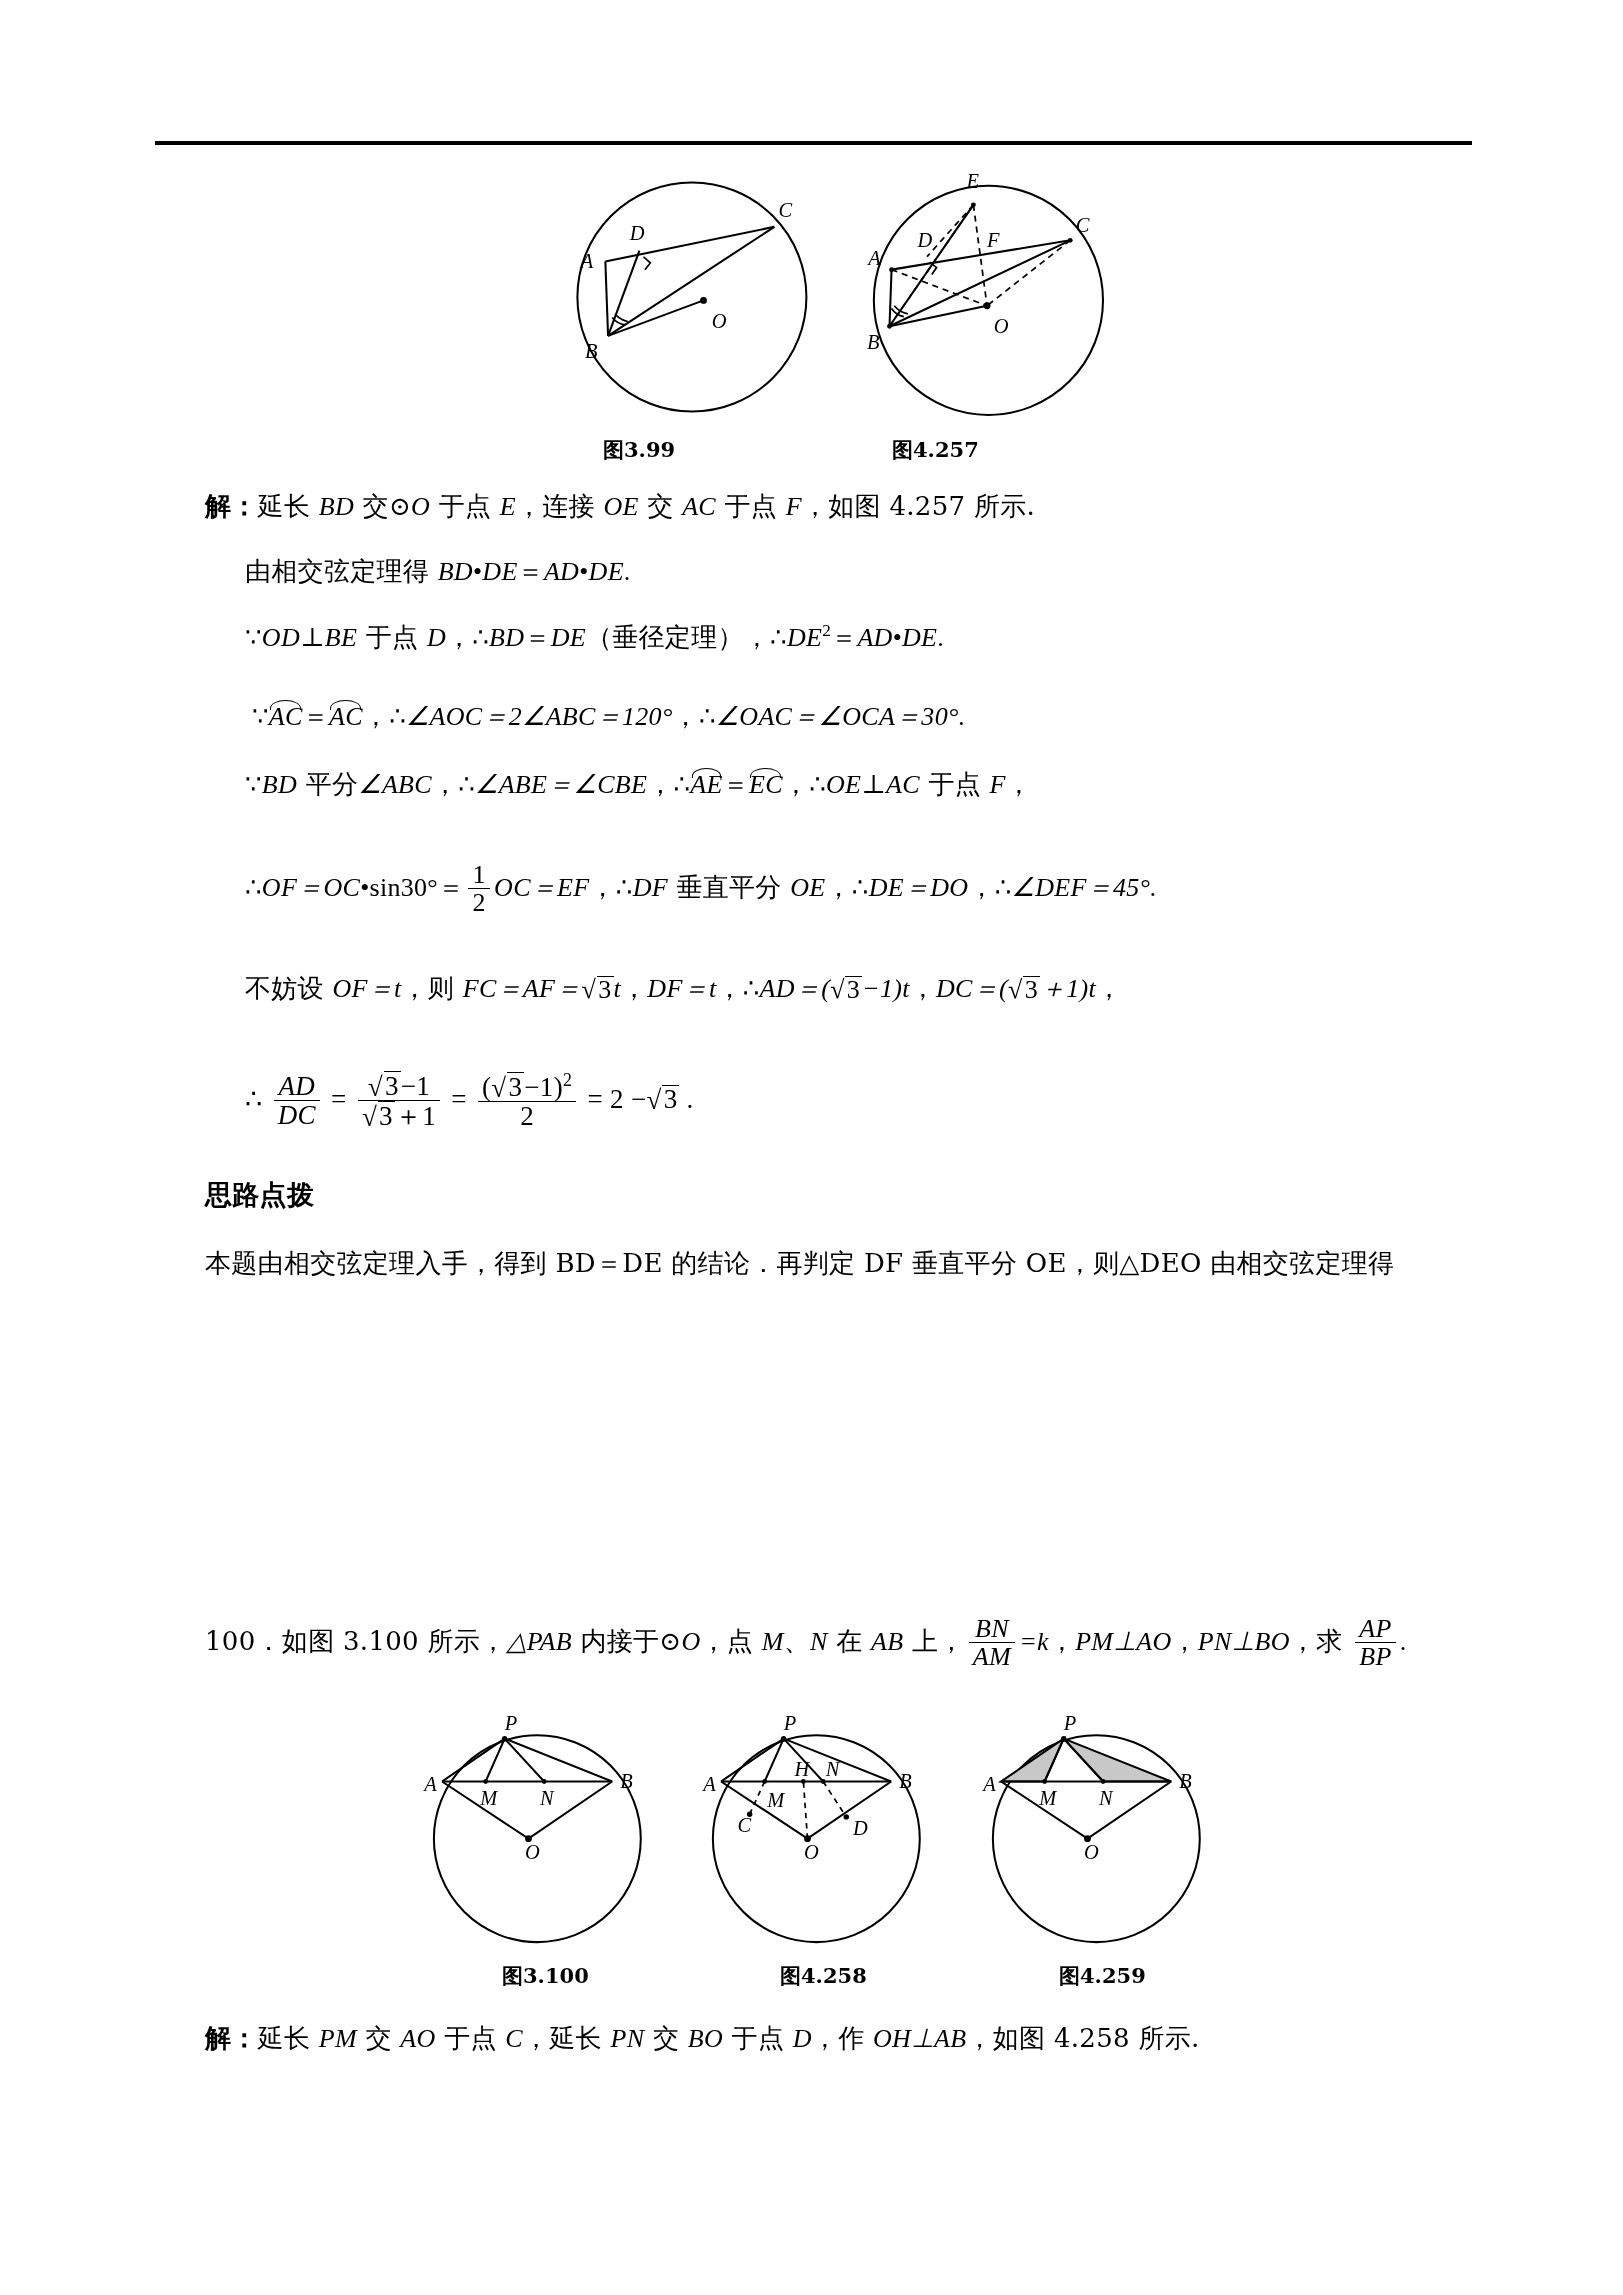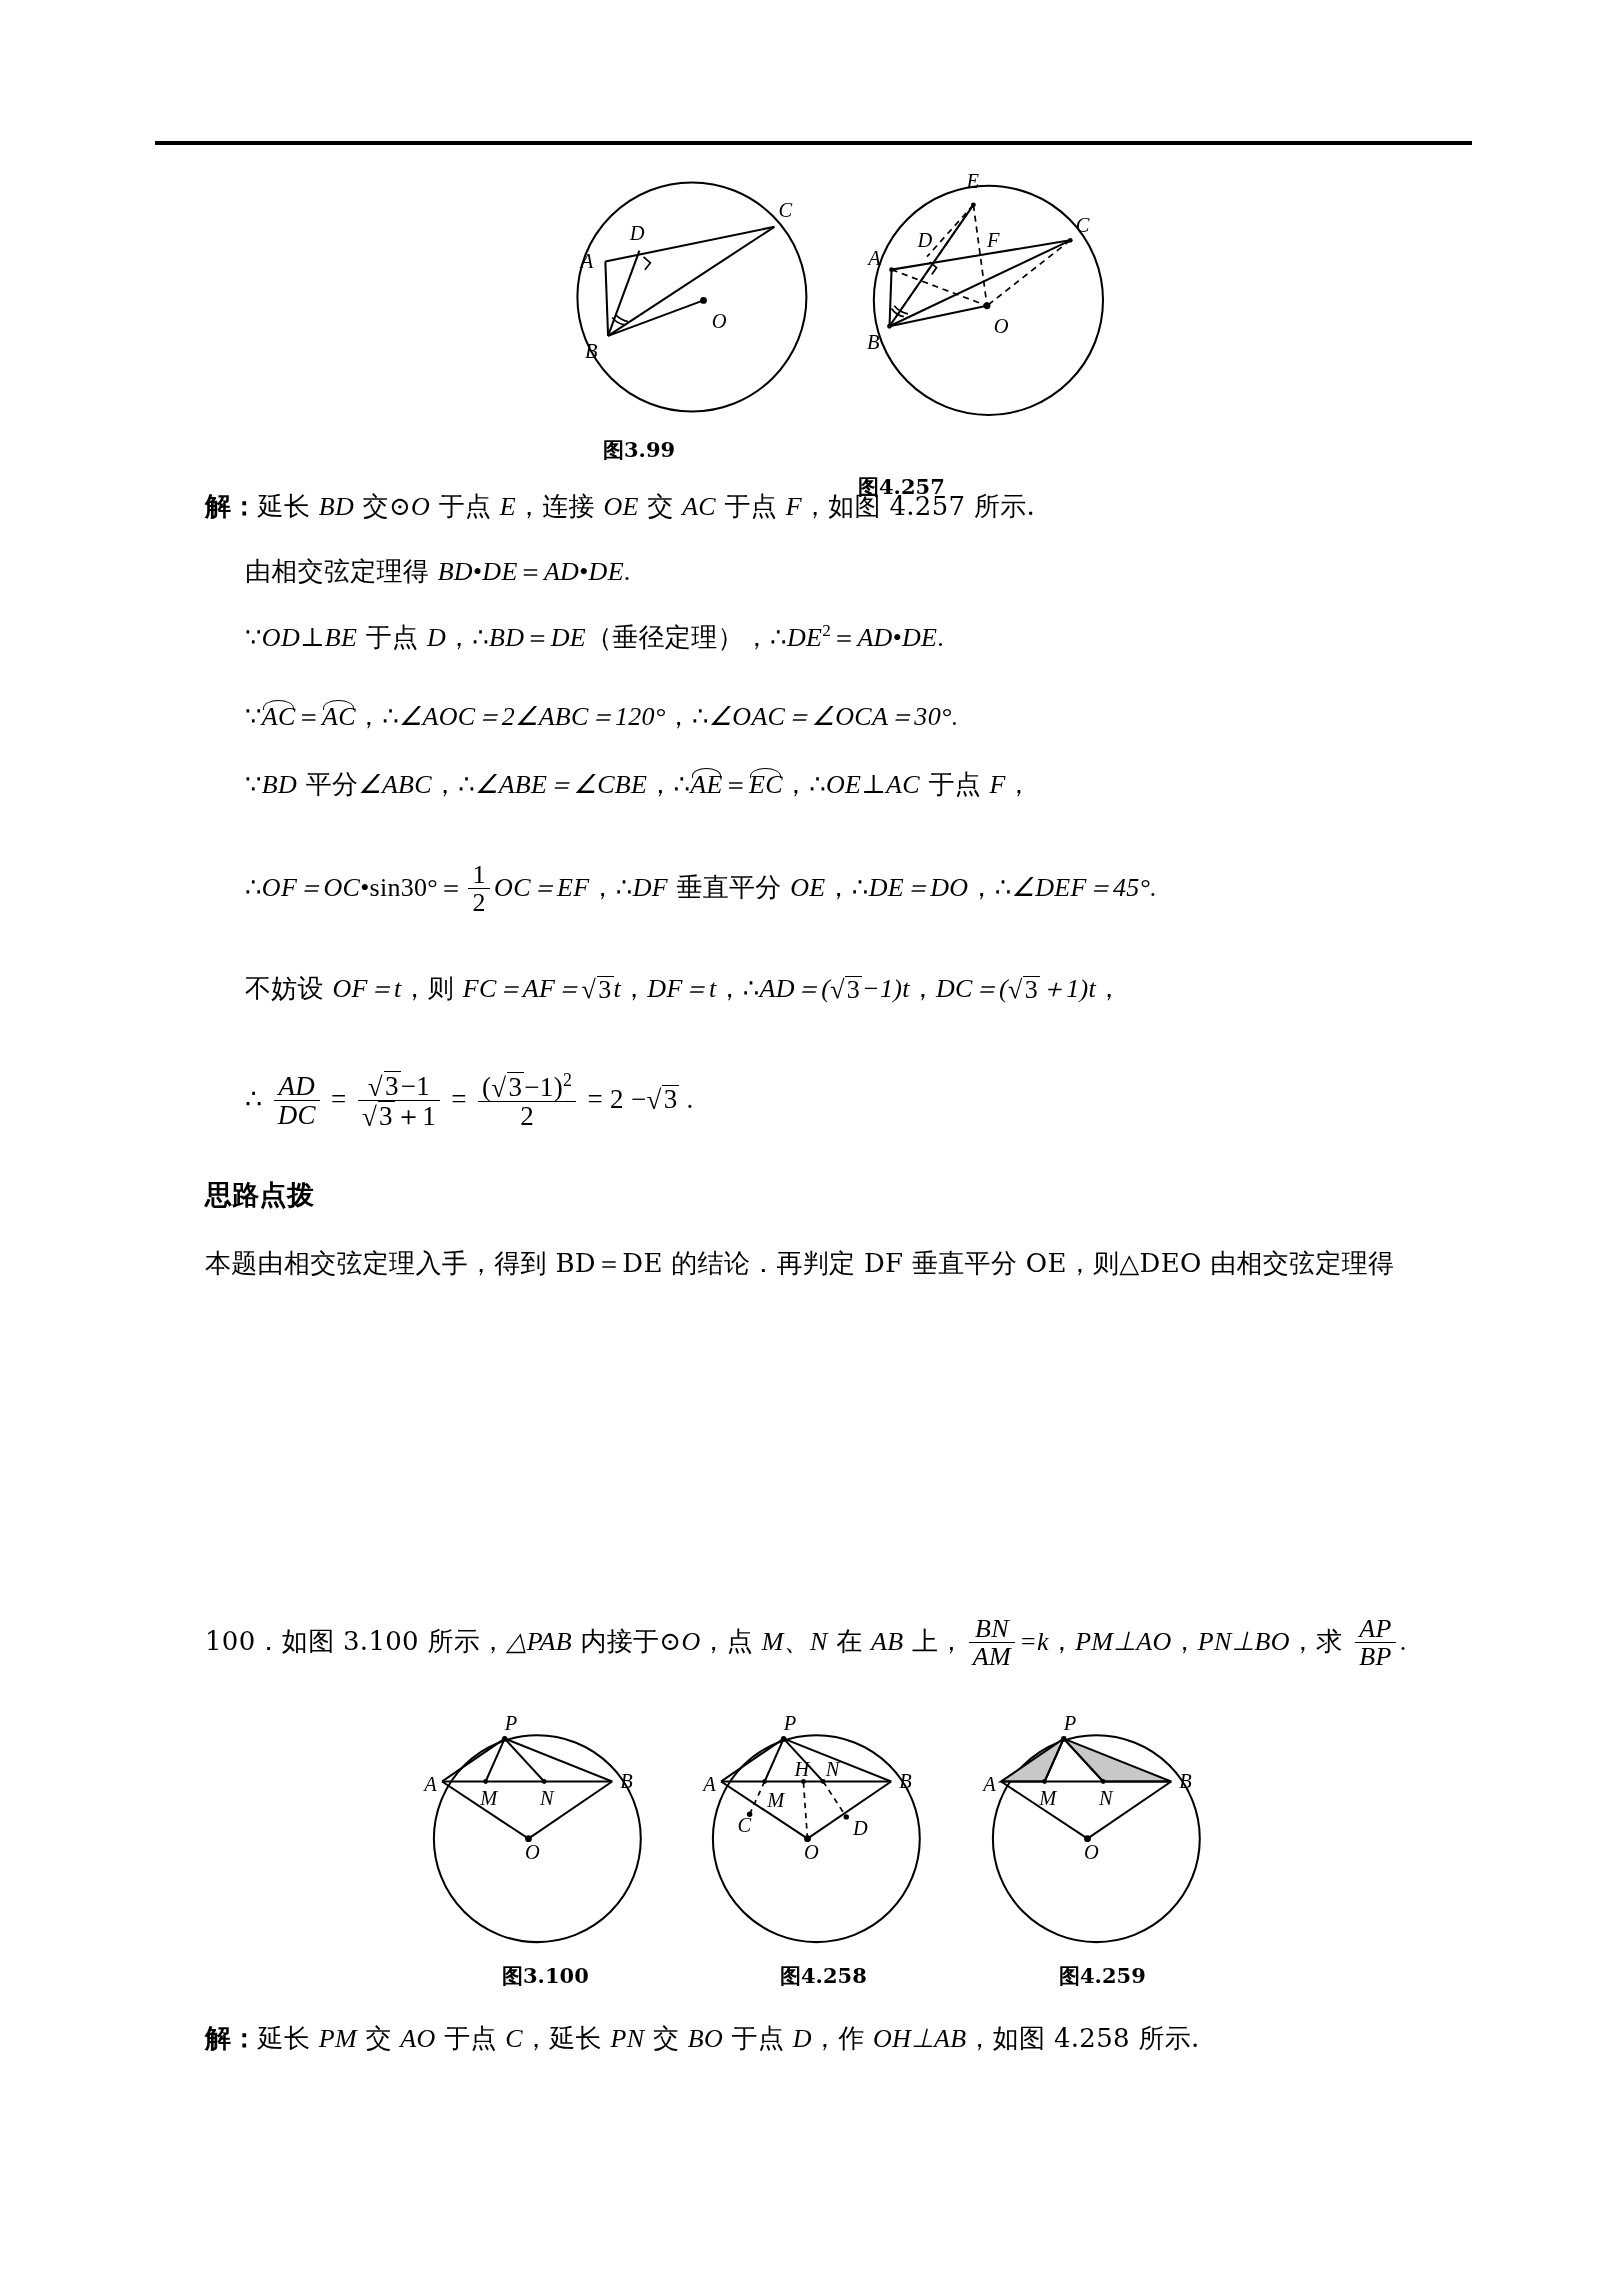--- a/index.html
+++ b/index.html
@@ -156,35 +156,35 @@
       <circle cx="55" cy="248" r="3.5" fill="#000"></circle>
       <text class="lbl" x="24" y="158">A</text>
       <text class="lbl" x="22" y="282">B</text>
       <text class="lbl" x="328" y="110">C</text>
       <text class="lbl" x="96" y="132">D</text>
       <text class="lbl" x="168" y="46">E</text>
       <text class="lbl" x="198" y="132">F</text>
       <text class="lbl" x="208" y="258">O</text>
     </svg>
   </div>
-  <div class="cap" style="left:858px; top:436px;margin-top:37px;">图4.257</div>
+  <div class="cap" style="left:892px; top:436px;">图4.257</div>
 
   <div class="tx" style="left:205px; top:493px;">
     <span class="cn bold">解：</span><span class="cn">延长 </span><span class="it">BD</span><span class="cn"> 交⊙</span><span class="it">O</span><span class="cn"> 于点 </span><span class="it">E</span><span class="cn">，连接 </span><span class="it">OE</span><span class="cn"> 交 </span><span class="it">AC</span><span class="cn"> 于点 </span><span class="it">F</span><span class="cn">，如图 4.257 所示.</span>
   </div>
 
   <div class="tx" style="left:245px; top:558px;">
     <span class="cn">由相交弦定理得 </span><span class="it">BD</span><span>•</span><span class="it">DE</span><span>＝</span><span class="it">AD</span><span>•</span><span class="it">DE</span><span>.</span>
   </div>
 
   <div class="tx" style="left:245px; top:622px;">
     <span>∵</span><span class="it">OD</span><span>⊥</span><span class="it">BE</span><span class="cn"> 于点 </span><span class="it">D</span><span class="cn">，</span><span>∴</span><span class="it">BD</span><span>＝</span><span class="it">DE</span><span class="cn">（垂径定理），</span><span>∴</span><span class="it">DE</span><span class="sup">2</span><span>＝</span><span class="it">AD</span><span>•</span><span class="it">DE</span><span>.</span>
   </div>
 
-  <div class="tx" style="left:245px; top:702px;text-align:right;">
+  <div class="tx" style="left:252px; top:702px;text-align:right;">
     <span>∵</span><span class="ovl">AC</span><span>＝</span><span class="ovl">AC</span><span class="cn">，</span><span>∴</span><span class="it">∠AOC＝2∠ABC＝120°</span><span class="cn">，</span><span>∴</span><span class="it">∠OAC＝∠OCA＝30°.</span>
   </div>
 
   <div class="tx" style="left:245px; top:770px;">
     <span>∵</span><span class="it">BD</span><span class="cn"> 平分</span><span class="it">∠ABC</span><span class="cn">，</span><span>∴</span><span class="it">∠ABE＝∠CBE</span><span class="cn">，</span><span>∴</span><span class="ovl">AE</span><span>＝</span><span class="ovl">EC</span><span class="cn">，</span><span>∴</span><span class="it">OE</span><span>⊥</span><span class="it">AC</span><span class="cn"> 于点 </span><span class="it">F</span><span class="cn">，</span>
   </div>
 
   <div class="tx" style="left:245px; top:862px;">
     <span>∴</span><span class="it">OF＝OC</span><span>•</span><span>sin30°</span><span>＝</span><span class="frac"><span class="num" style="font-style:normal">1</span><span class="den" style="font-style:normal">2</span></span><span class="it">OC＝EF</span><span class="cn">，</span><span>∴</span><span class="it">DF</span><span class="cn"> 垂直平分 </span><span class="it">OE</span><span class="cn">，</span><span>∴</span><span class="it">DE＝DO</span><span class="cn">，</span><span>∴</span><span class="it">∠DEF＝45°.</span>
   </div>

